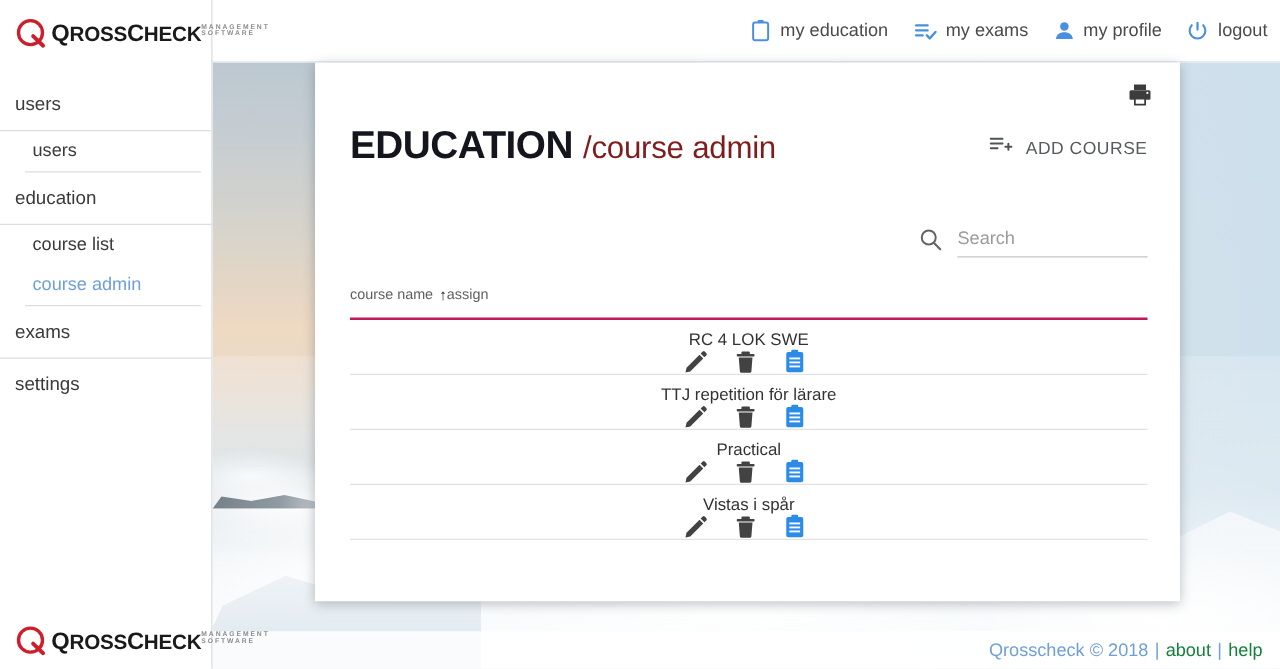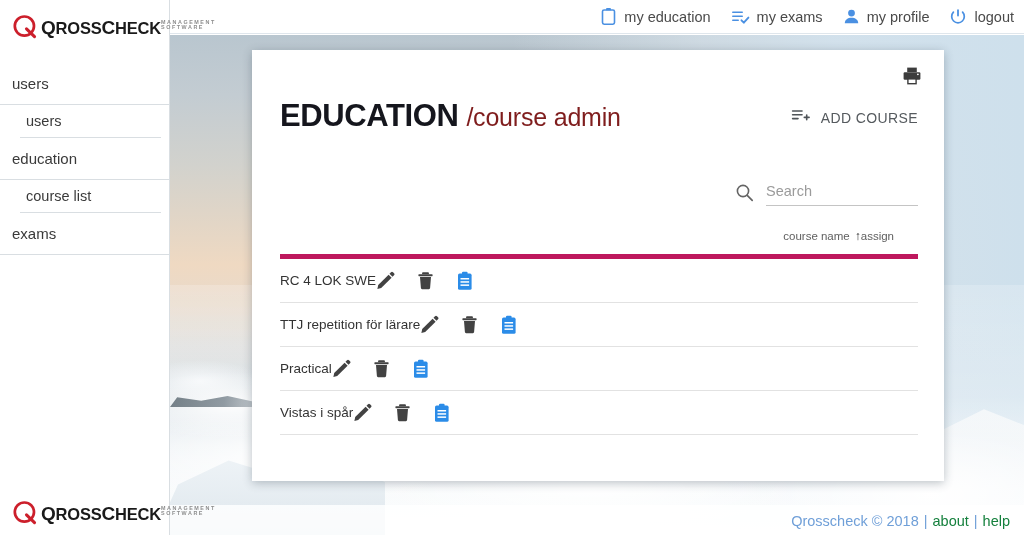--- a/index.html
+++ b/index.html
@@ -97,21 +97,21 @@
     clip-path: polygon(0% 100%, 6% 30%, 26% 55%, 48% 22%, 70% 62%, 100% 85%, 100% 100%);
     opacity: 0.75;
   }
 
   
   .topnav {
     position: absolute;
     left: 170px;
     top: 0;
     width: 854px;
-    height: 34px;
+    height: 50px;
     background: #ffffff;
     border-bottom: 1px solid #dfe6ec;
     display: flex;
     align-items: center;
     justify-content: flex-end;
     padding-right: 10px;
     gap: 20px;
   }
   .nav-item {
     display: flex;
@@ -280,44 +280,45 @@
   
   .table {
     position: absolute;
     left: 28px;
     right: 26px;
     top: 180px;
   }
   .thead {
     display: flex;
     align-items: center;
-    justify-content: flex-end;
+    justify-content: flex-start;
     padding-bottom: 12px;
-    border-bottom: 5px solid #be185d;
+    border-bottom: 2px solid #be185d;
   }
   .th-name {
     font-size: 11.5px;
     color: #606060;
     display: flex;
     align-items: center;
     gap: 5px;
     cursor: pointer;
   }
   .sort-arrow { font-size: 12px; color: #262626; line-height: 1; }
   .th-assign {
     font-size: 11.5px;
     color: #606060;
     margin-right: 24px;
   }
   .trow {
     display: flex;
     align-items: center;
-    justify-content: flex-start;
+    justify-content: flex-end;
     height: 44px;
     border-bottom: 1px solid #e2e2e2;
+    flex-direction: column;
   }
   .td-name {
     font-size: 13.5px;
     color: #333333;
   }
   .row-actions {
     display: flex;
     align-items: center;
     gap: 22px;
     padding-right: 6px;
@@ -429,24 +430,26 @@
 
       <div class="nav-group">
         <div class="nav-top">users</div>
         <div class="nav-sub">users</div>
         <div class="nav-sub-divider"></div>
       </div>
 
       <div class="nav-group">
         <div class="nav-top">education</div>
         <div class="nav-sub">course list</div>
+        <div class="nav-sub active">course admin</div>
         <div class="nav-sub-divider"></div>
       </div>
 
       <div class="nav-top">exams</div>
+      <div class="nav-top-plain">settings</div>
 
     </div>
 
     <div class="logo-bottom">
       <div class="logo">
         <span class="logo-q">
           <svg width="27" height="27" viewBox="0 0 27 27">
             <circle cx="12.4" cy="12.1" r="9.6" fill="none" stroke="#cc1f2b" stroke-width="2.7"></circle>
             <path d="M14.5 14.9 L22.5 22.6" stroke="#cc1f2b" stroke-width="3.1" stroke-linecap="round"></path>
           </svg>

